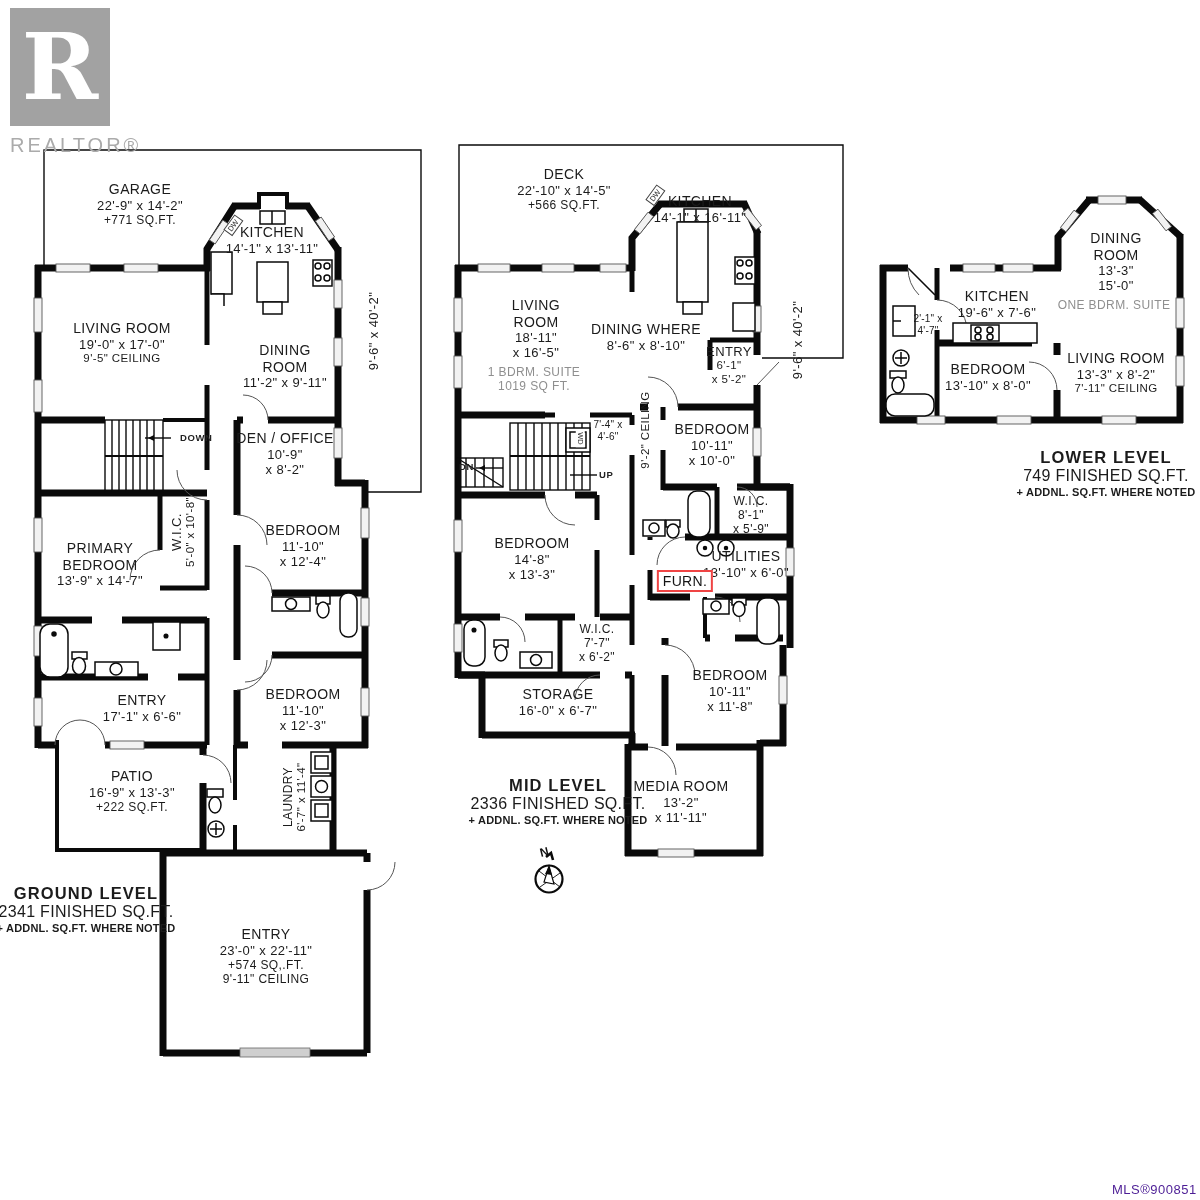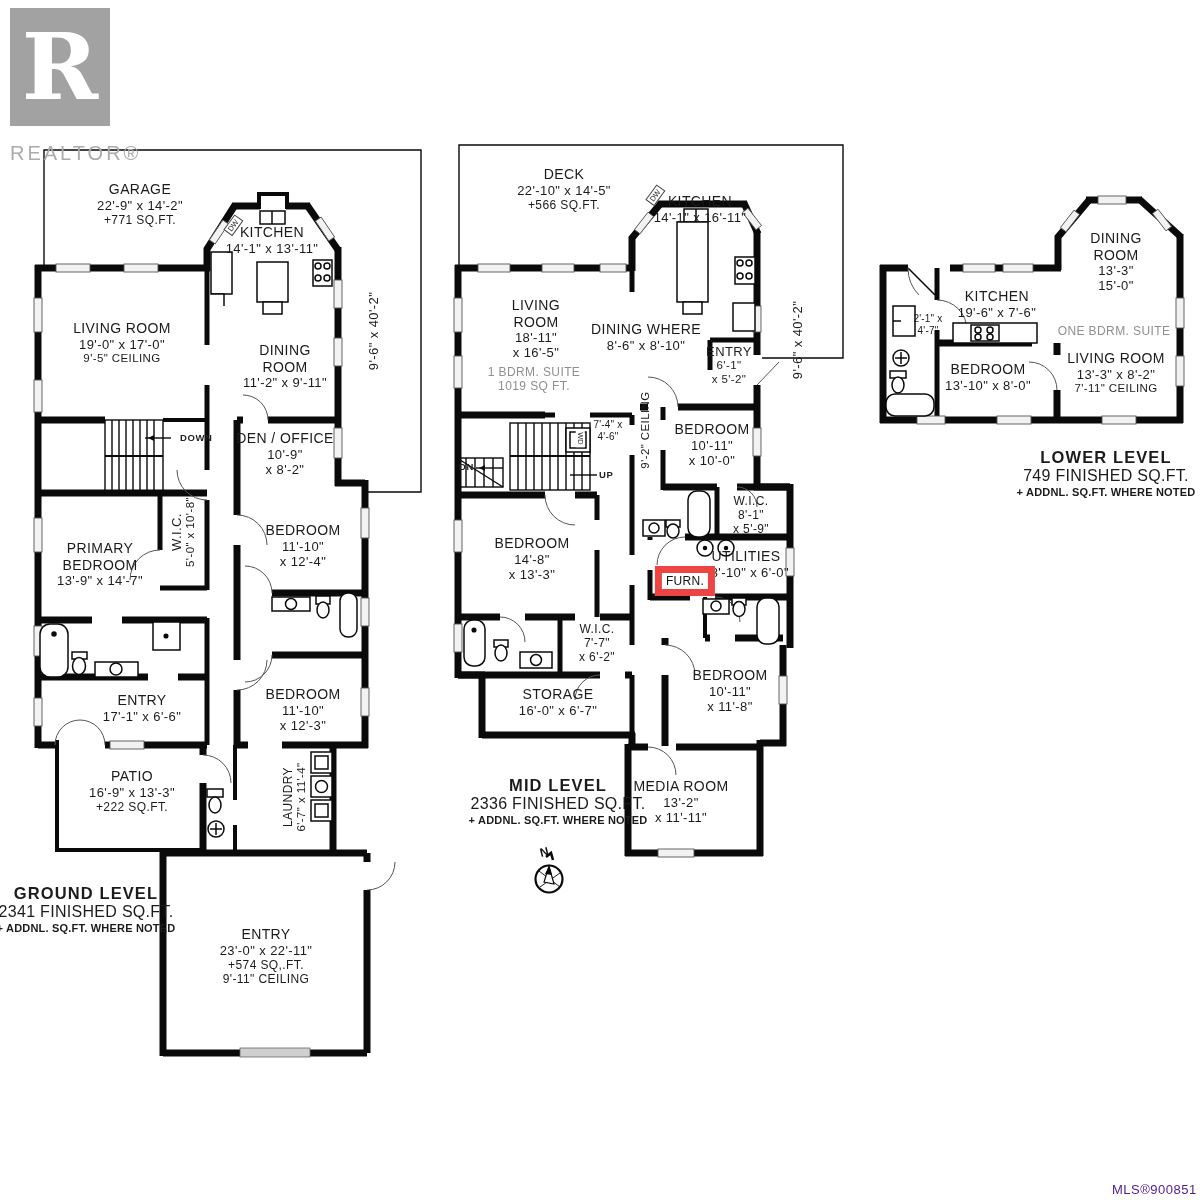--- a/index.html
+++ b/index.html
@@ -14,27 +14,27 @@
   .sm{font-size:12px}
   .xs{font-size:10px;letter-spacing:.2px}
   .c11{font-size:11.5px}
   .gray{color:#8f8f8f}
   .tt{font-size:16.5px;font-weight:bold;letter-spacing:1.1px}
   .sub{font-size:16px;letter-spacing:.3px}
   .nt{font-size:11px;font-weight:bold;letter-spacing:.2px}
   .tag{position:absolute;font-size:9.5px;font-weight:bold;color:#222;letter-spacing:.6px;z-index:5}
   .dwbox{position:absolute;border:1px solid #444;font-size:7.5px;padding:0 2px;color:#333;
          z-index:5;background:#fff}
-  .furn{position:absolute;border:7px solid #ef4444;font-size:12px;padding:1px 4px;color:#141414;
+  .furn{position:absolute;border:2px solid #ef4444;font-size:14px;padding:1px 4px;color:#141414;
         transform:translate(-50%,-50%);z-index:5;background:#fff;letter-spacing:.3px}
   .logo{position:absolute;left:10px;top:8px;z-index:6}
   .logo-block{width:100px;height:118px;background:#a2a2a2;display:flex;align-items:center;
               justify-content:center}
   .logo-r{color:#fff;font-family:"DejaVu Serif",serif;font-weight:bold;font-size:92px;line-height:1}
-  .logo-text{margin-top:16px;color:#ababab;font-size:20px;letter-spacing:3px}
+  .logo-text{margin-top:8px;color:#ababab;font-size:20px;letter-spacing:3px}
   .mls{position:absolute;left:1112px;top:1182px;color:#4c1d95;font-size:13px;letter-spacing:.5px;z-index:5}
   .nlet{position:absolute;font-size:12px;font-weight:bold;color:#111;z-index:5;
         transform:rotate(-14deg)}
 </style>
 </head>
 <body>
 
 <svg width="1200" height="1200" viewBox="0 0 1200 1200">
   <g fill="none" stroke="#0a0a0a" stroke-linecap="butt">
 
@@ -592,21 +592,21 @@
     <div class="l2">15'-0"</div>
 </div>
 <div class="lbl" style="left:997px;top:288px">
   <div class="l1">KITCHEN</div>
     <div class="l2">19'-6" x 7'-6"</div>
 </div>
 <div class="lbl" style="left:928px;top:313px">
   <div class="xs">2'-1" x</div>
     <div class="xs">4'-7"</div>
 </div>
-<div class="lbl" style="left:1114px;top:324px">
+<div class="lbl" style="left:1114px;top:298px">
   <div class="sm gray">ONE BDRM. SUITE</div>
 </div>
 <div class="lbl" style="left:988px;top:361px">
   <div class="l1">BEDROOM</div>
     <div class="l2">13'-10" x 8'-0"</div>
 </div>
 <div class="lbl" style="left:1116px;top:350px">
   <div class="l1">LIVING ROOM</div>
     <div class="l2">13'-3" x 8'-2"</div>
     <div class="c11">7'-11" CEILING</div>

